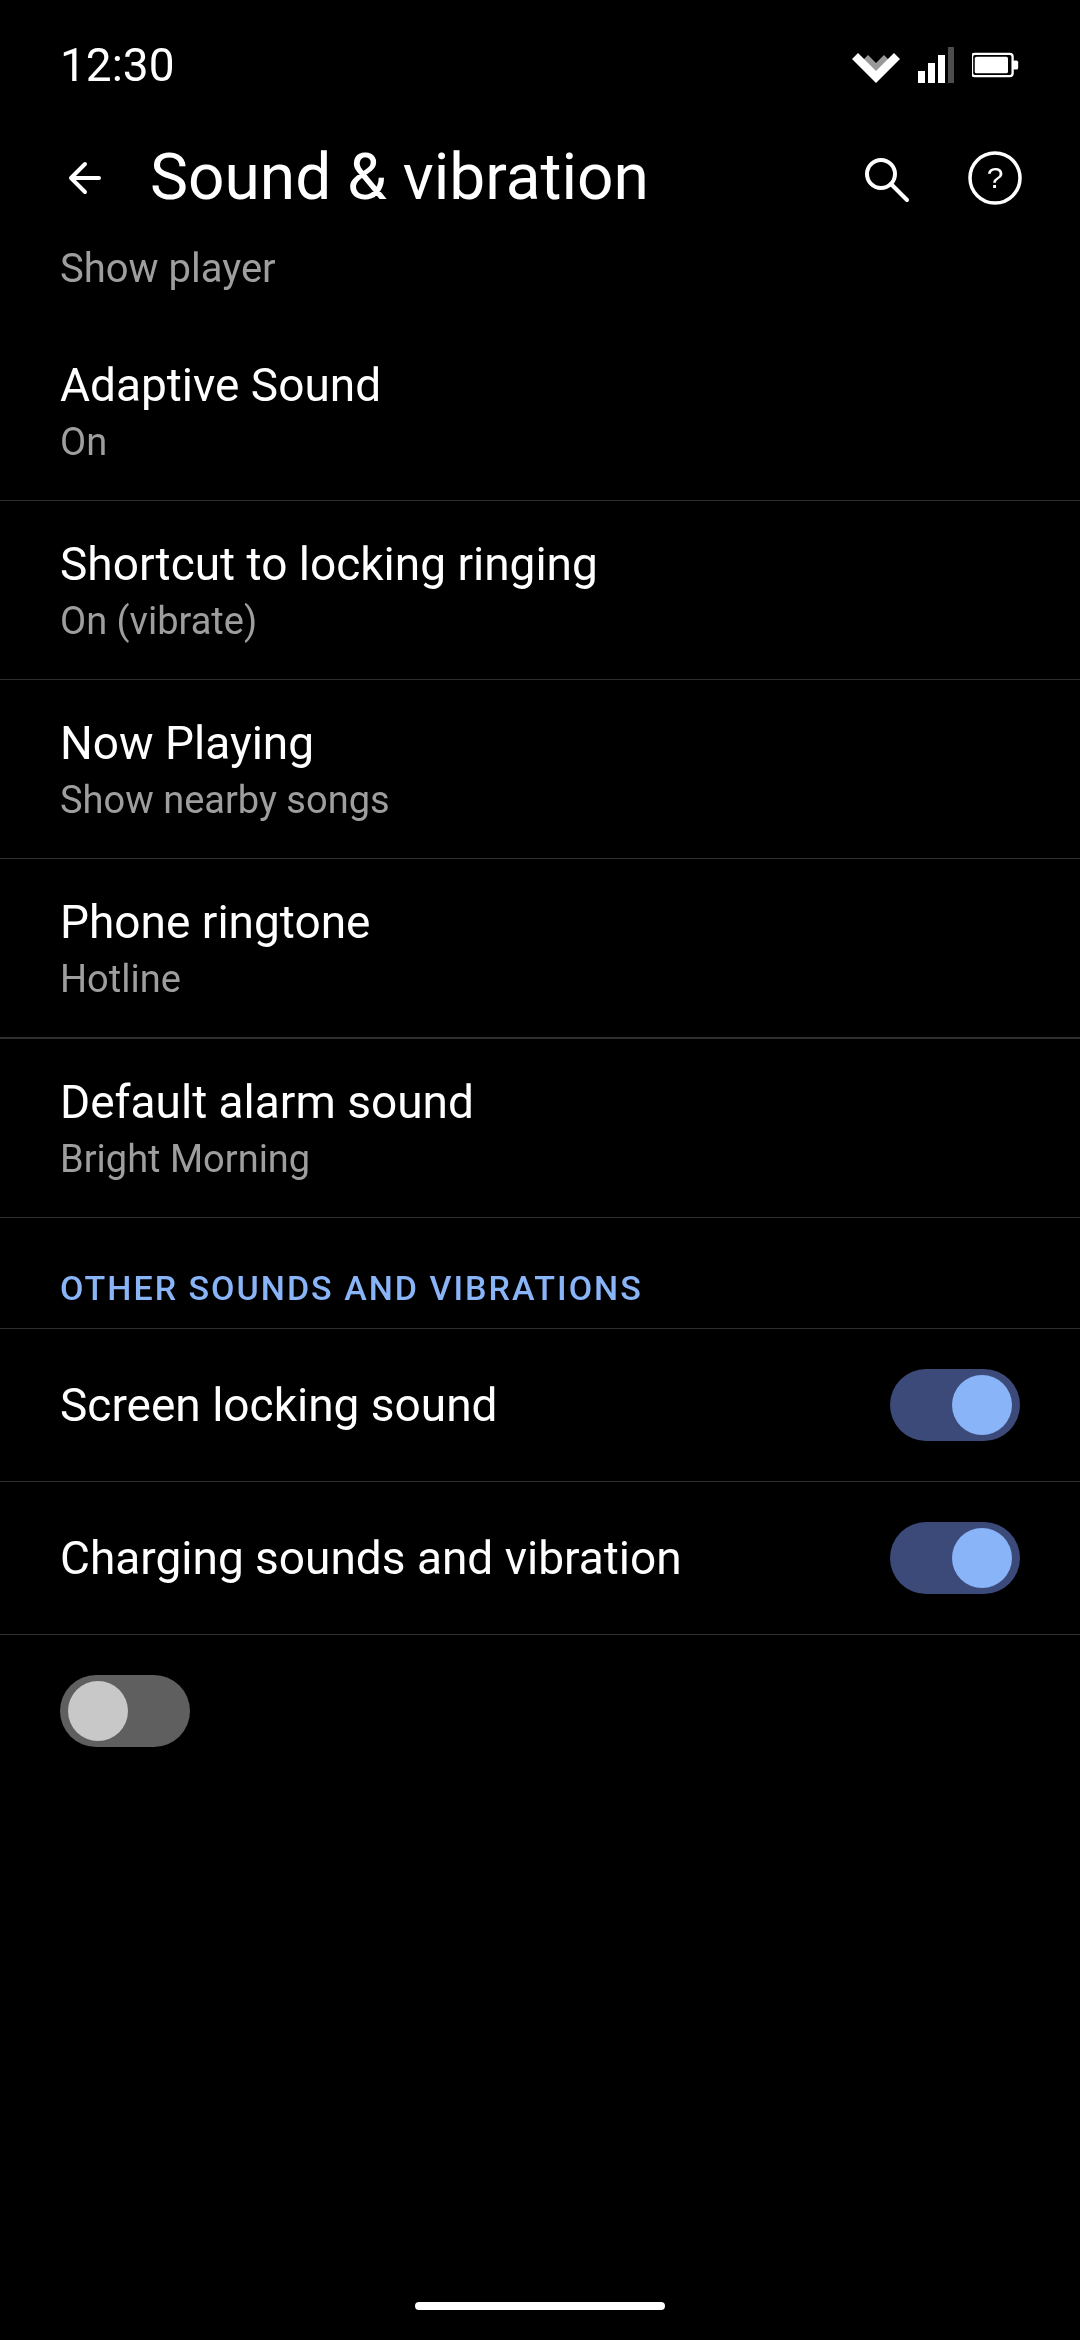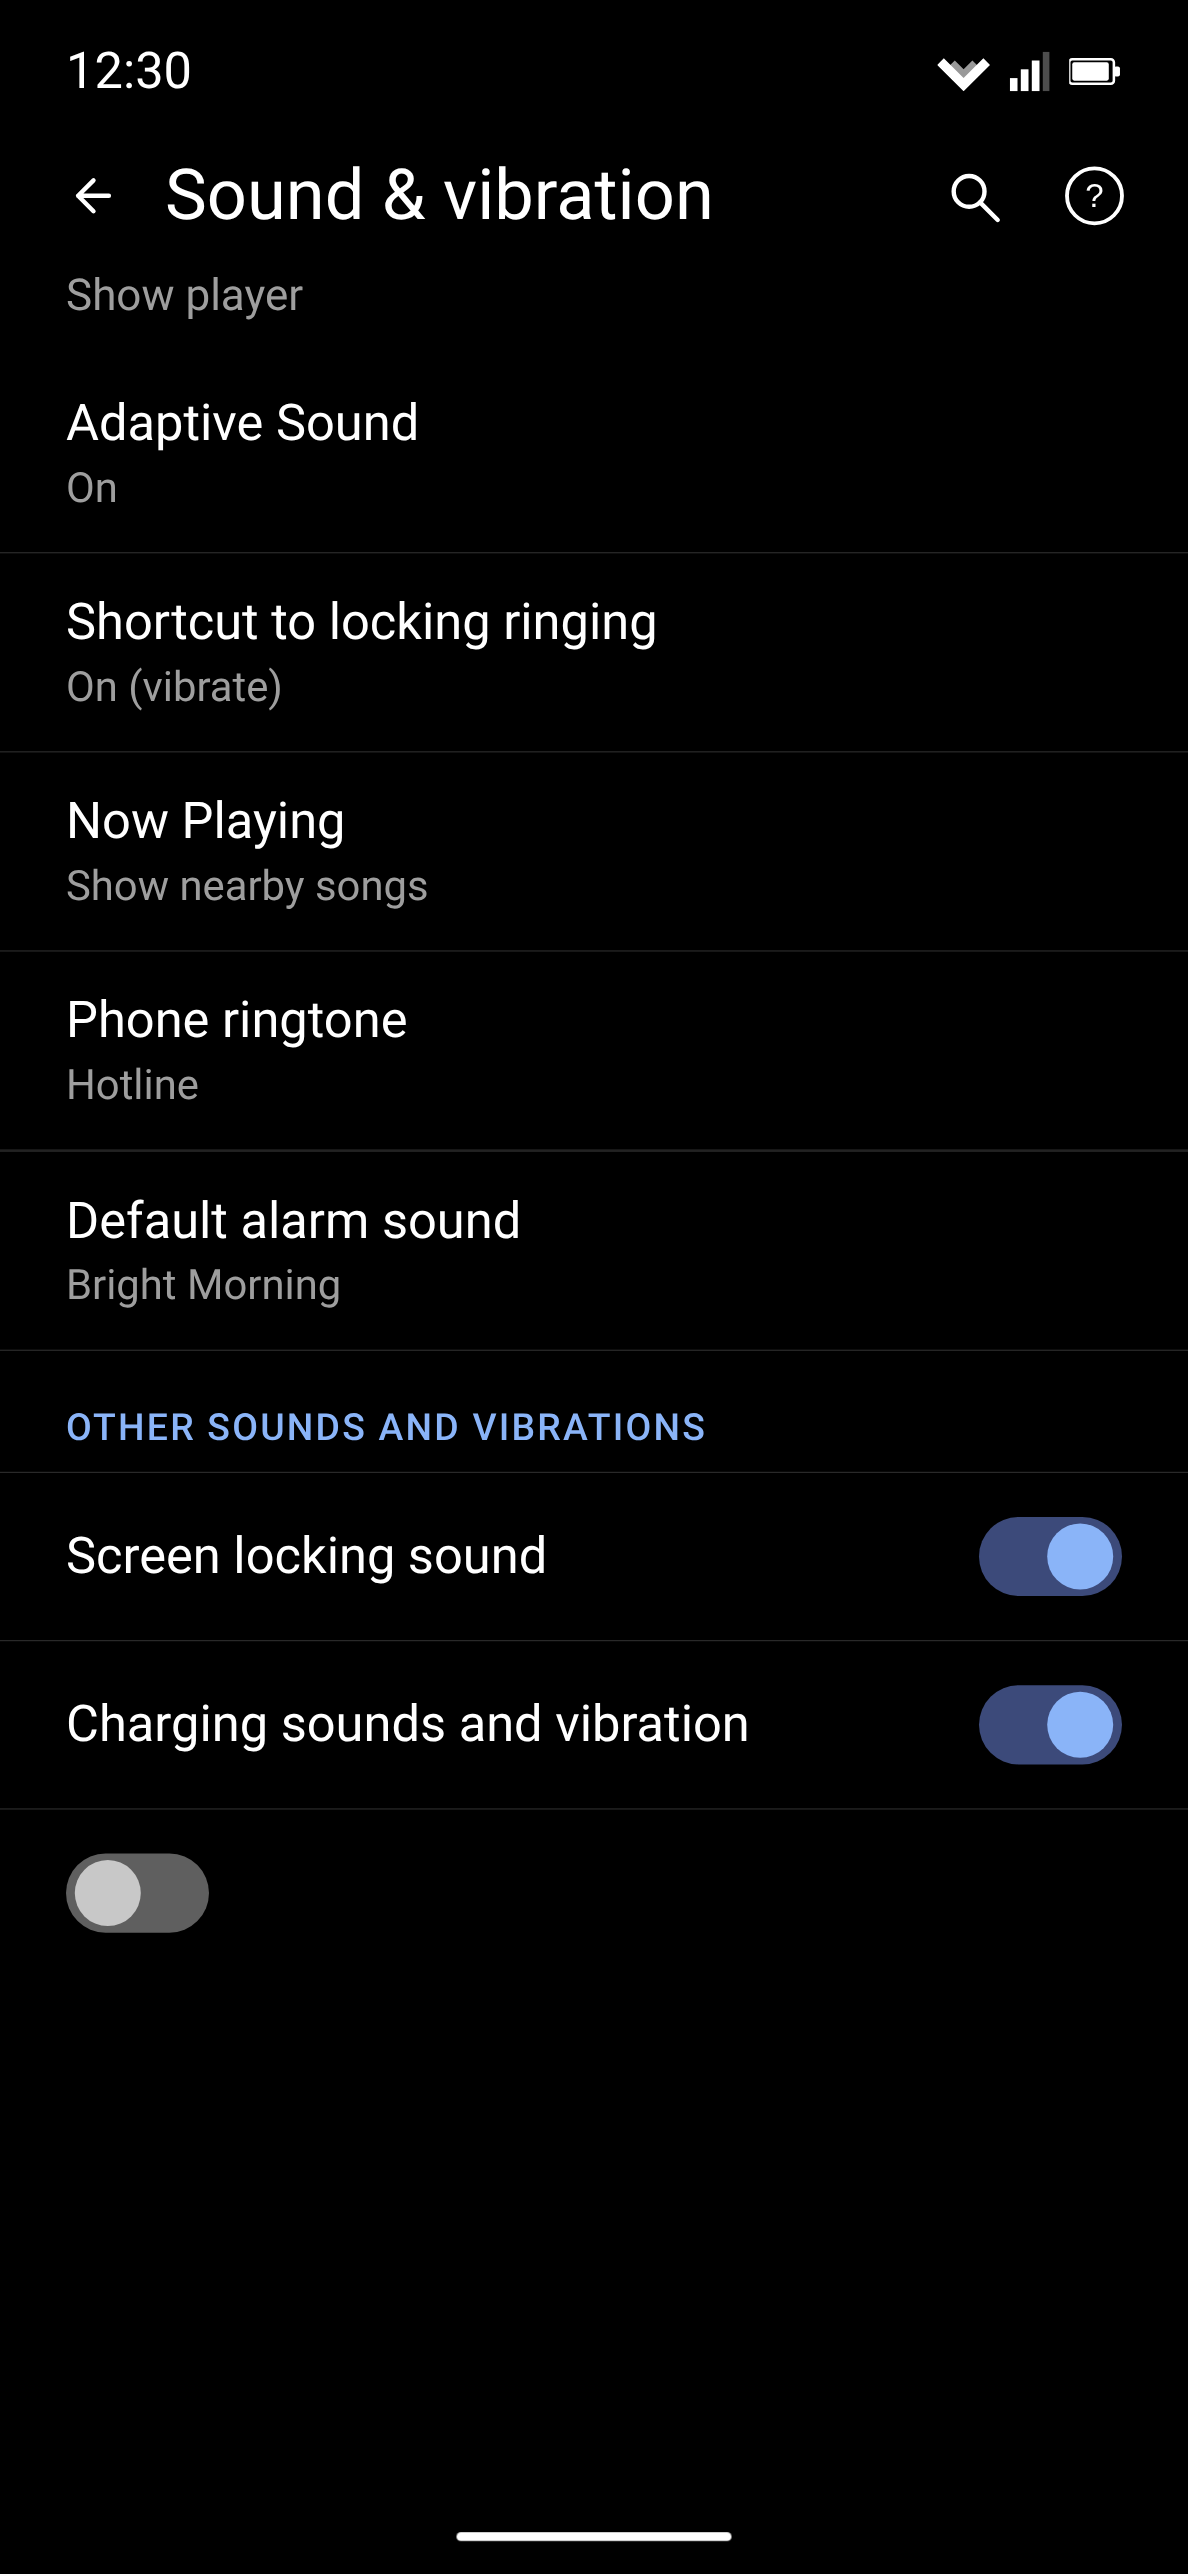--- a/index.html
+++ b/index.html
@@ -119,21 +119,20 @@
       font-size: 46px;
       font-weight: 400;
       color: #ffffff;
       margin-bottom: 8px;
     }
 
     .menu-item-subtitle {
       font-size: 38px;
       color: #9e9e9e;
       font-weight: 400;
-      margin-top: 10px;
     }
 
     
     .divider {
       height: 1px;
       background-color: #2e2e2e;
       margin: 0;
     }
 
     

